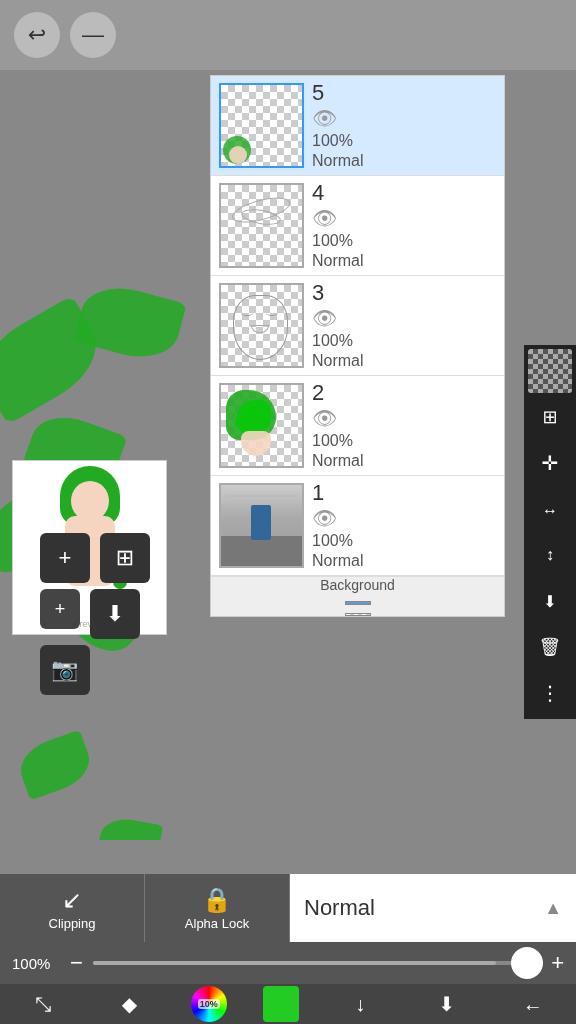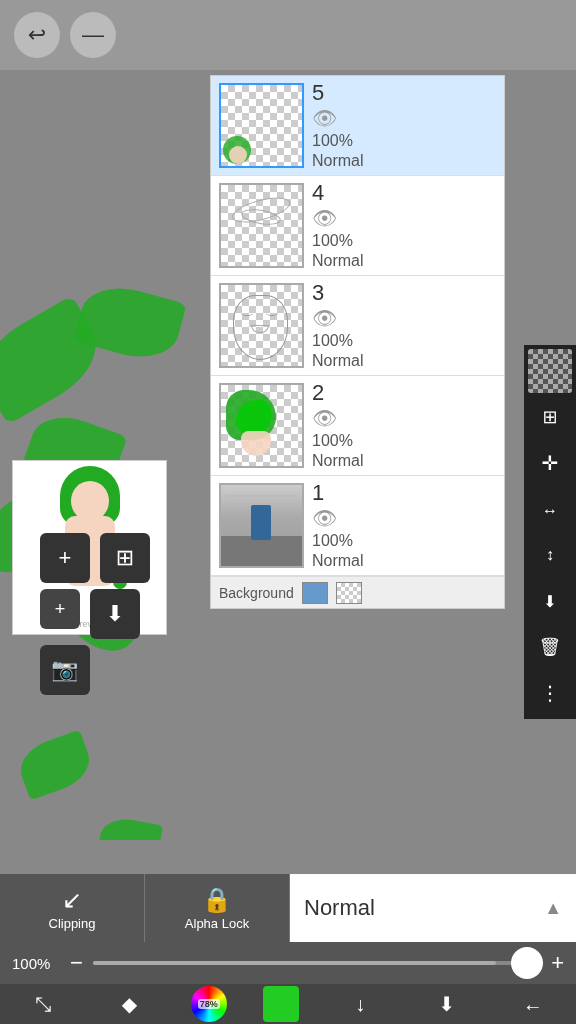--- a/index.html
+++ b/index.html
@@ -358,29 +358,30 @@
     }
     .color-swatch {
       width: 36px;
       height: 36px;
       background: #22cc22;
       border-radius: 4px;
     }
 
     
     .bg-strip {
-      height: 32px;
+      height: 40px;
       background: #eee;
       border-top: 1px solid #ddd;
       display: flex;
       align-items: center;
       padding: 0 8px;
       font-size: 14px;
       color: #555;
       gap: 8px;
+      flex-direction: column;
     }
     .bg-color-box {
       width: 26px;
       height: 22px;
       background: #6699cc;
       border: 1px solid #888;
     }
     .bg-color-box2 {
       width: 26px;
       height: 22px;
@@ -585,19 +586,19 @@
     <div class="opacity-slider-fill"></div>
     <div class="opacity-thumb"></div>
   </div>
   <span class="opacity-plus">+</span>
 </div>
 
 <div class="bottom-toolbar">
   <div class="bt-btn">⤡</div>
   <div class="bt-btn">◆</div>
   <div class="color-wheel">
-    <span class="color-pct-label">78%</span>
+    <span class="color-pct-label">10%</span>
   </div>
   <div class="color-swatch"></div>
   <div class="bt-btn">↓</div>
   <div class="bt-btn">⬇</div>
   <div class="bt-btn">←</div>
 </div>
 
 </body></html>

